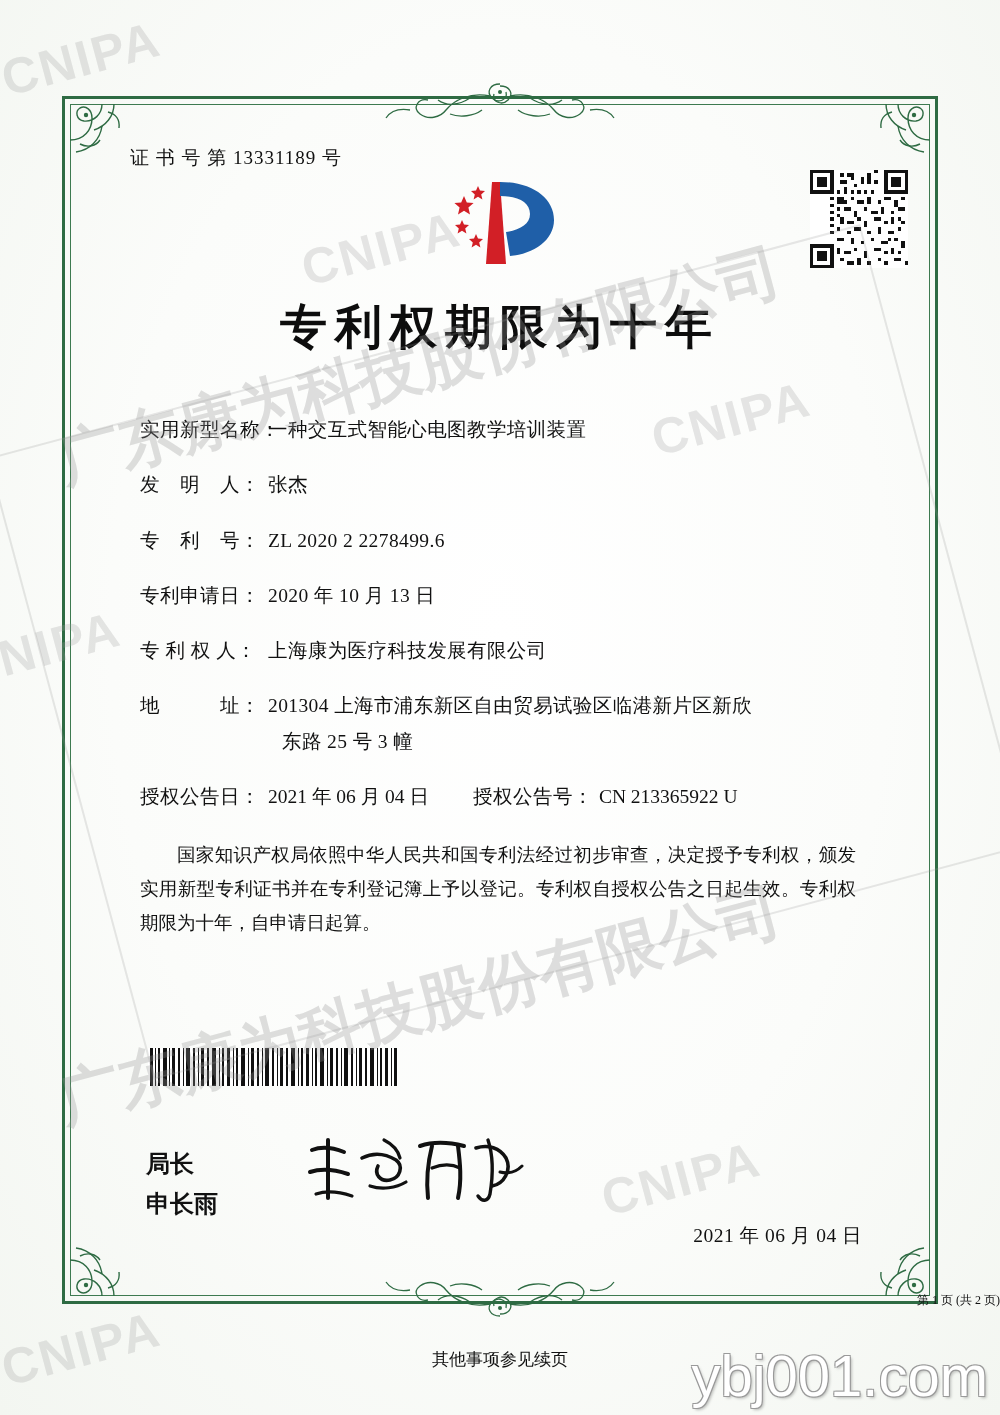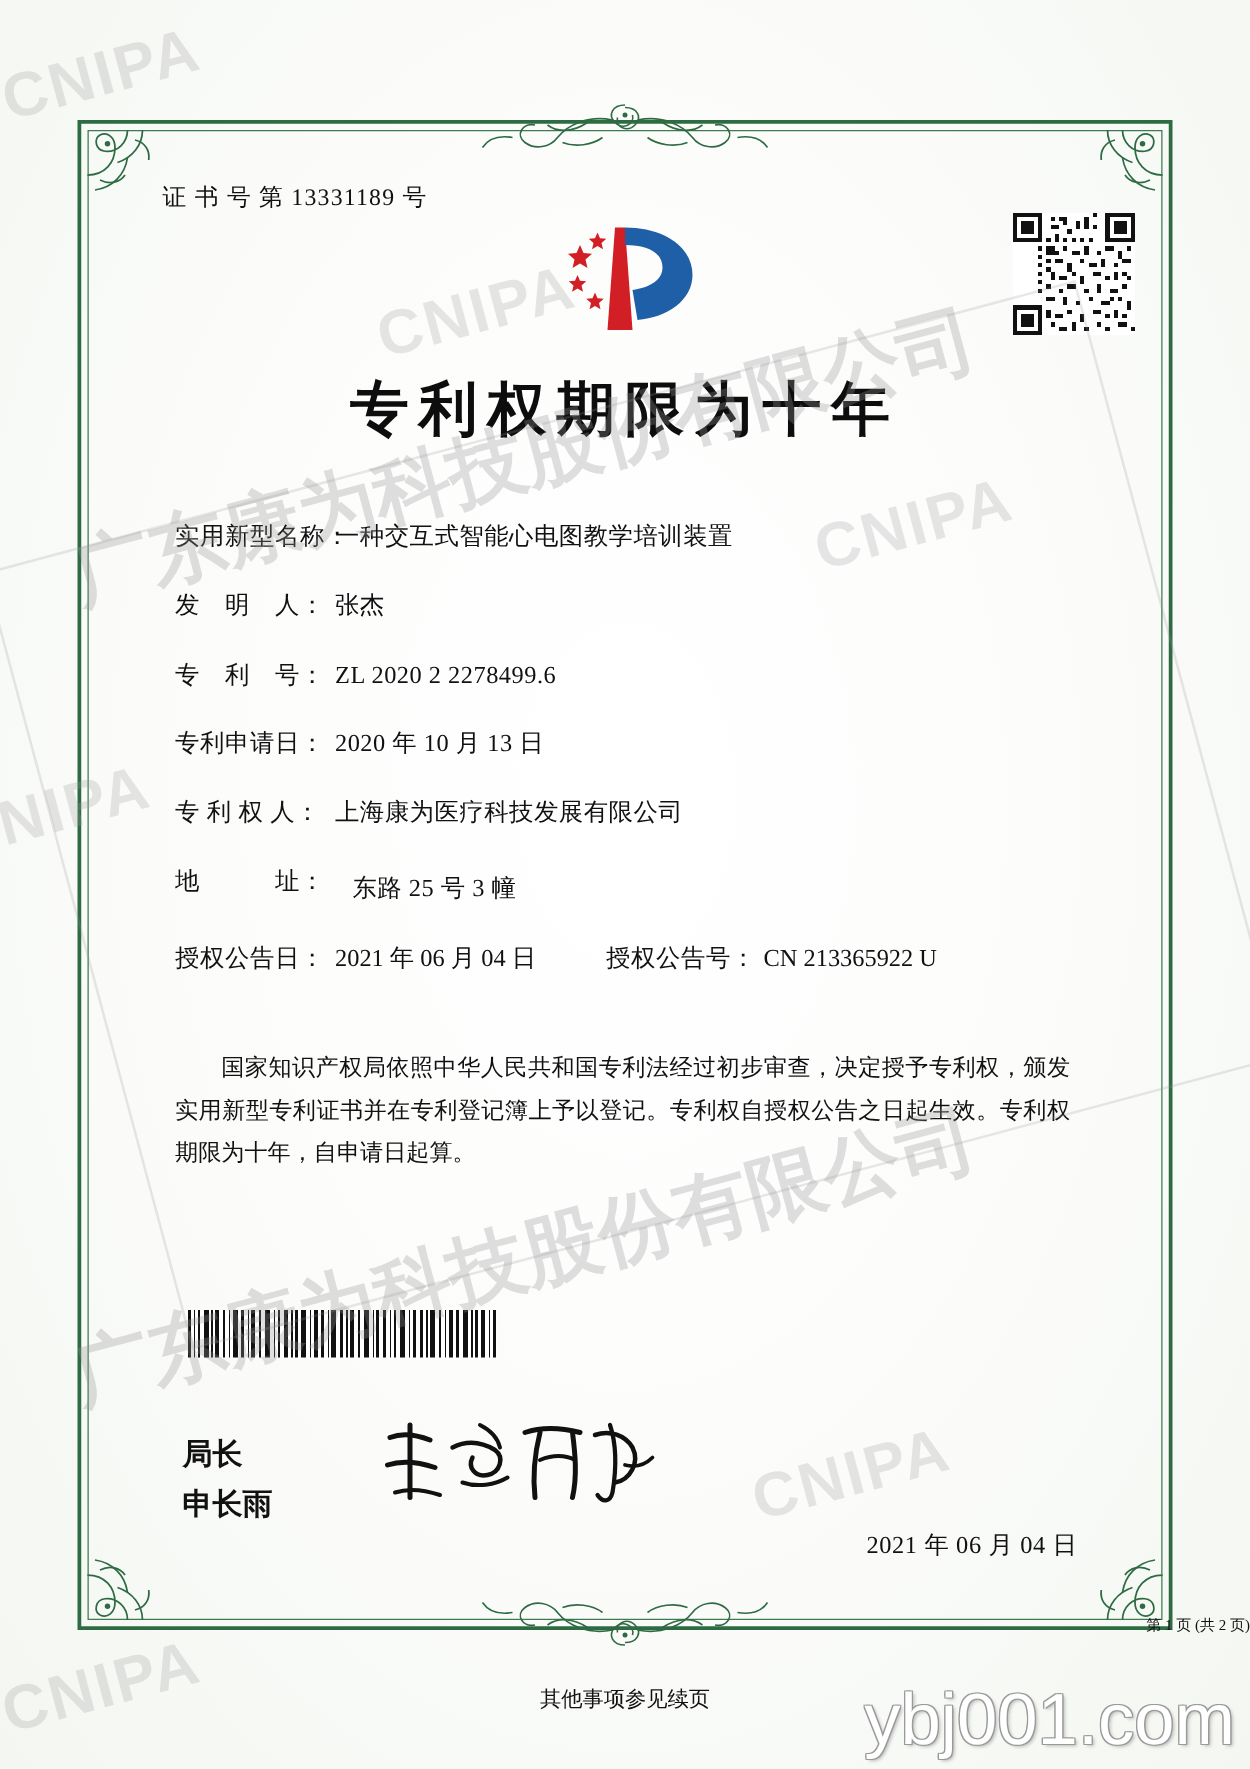--- a/index.html
+++ b/index.html
@@ -14,21 +14,21 @@
     font-family: "Liberation Serif", "DejaVu Serif", serif;
     overflow: hidden;
   }
 
   
   .page {
     position: absolute;
     left: 0; top: 0;
     width: 1000px;
     height: 1415px;
-    background: #fef9c3;
+    background: #0ea5e9;
   }
 
   
   .paper-tint {
     position: absolute;
     left: 0; top: 0; right: 0; bottom: 0;
     background:
       radial-gradient(ellipse at 50% 45%, #ffffff 0%, #fbfcfa 55%, #f3f6f1 100%);
   }
 
@@ -140,21 +140,21 @@
   }
   .field-value .second-line {
     display: block;
     margin-top: 6px;
     margin-left: 14px;
   }
   .field-row.inline-pair {
     margin-bottom: 22px;
   }
   .pair-right {
-    margin-left: 56px;
+    margin-left: 44px;
     display: flex;
     justify-content: center;
   }
   .pair-right .field-label {
     width: 126px;
     flex: 0 0 126px;
   }
 
   
   .body-text {
@@ -520,20 +520,21 @@
     </div>
 
     <div class="field-row">
       <div class="field-label">专 利 权 人：</div>
       <div class="field-value">上海康为医疗科技发展有限公司</div>
     </div>
 
     <div class="field-row">
       <div class="field-label">地　　　址：</div>
       <div class="field-value">
+        <span>201304 上海市浦东新区自由贸易试验区临港新片区新欣</span>
         <span class="second-line">东路 25 号 3 幢</span>
       </div>
     </div>
 
     <div class="field-row inline-pair">
       <div class="field-label">授权公告日：</div>
       <div>2021 年 06 月 04 日</div>
       <div class="pair-right">
         <div class="field-label">授权公告号：</div>
         <div>CN 213365922 U</div>

